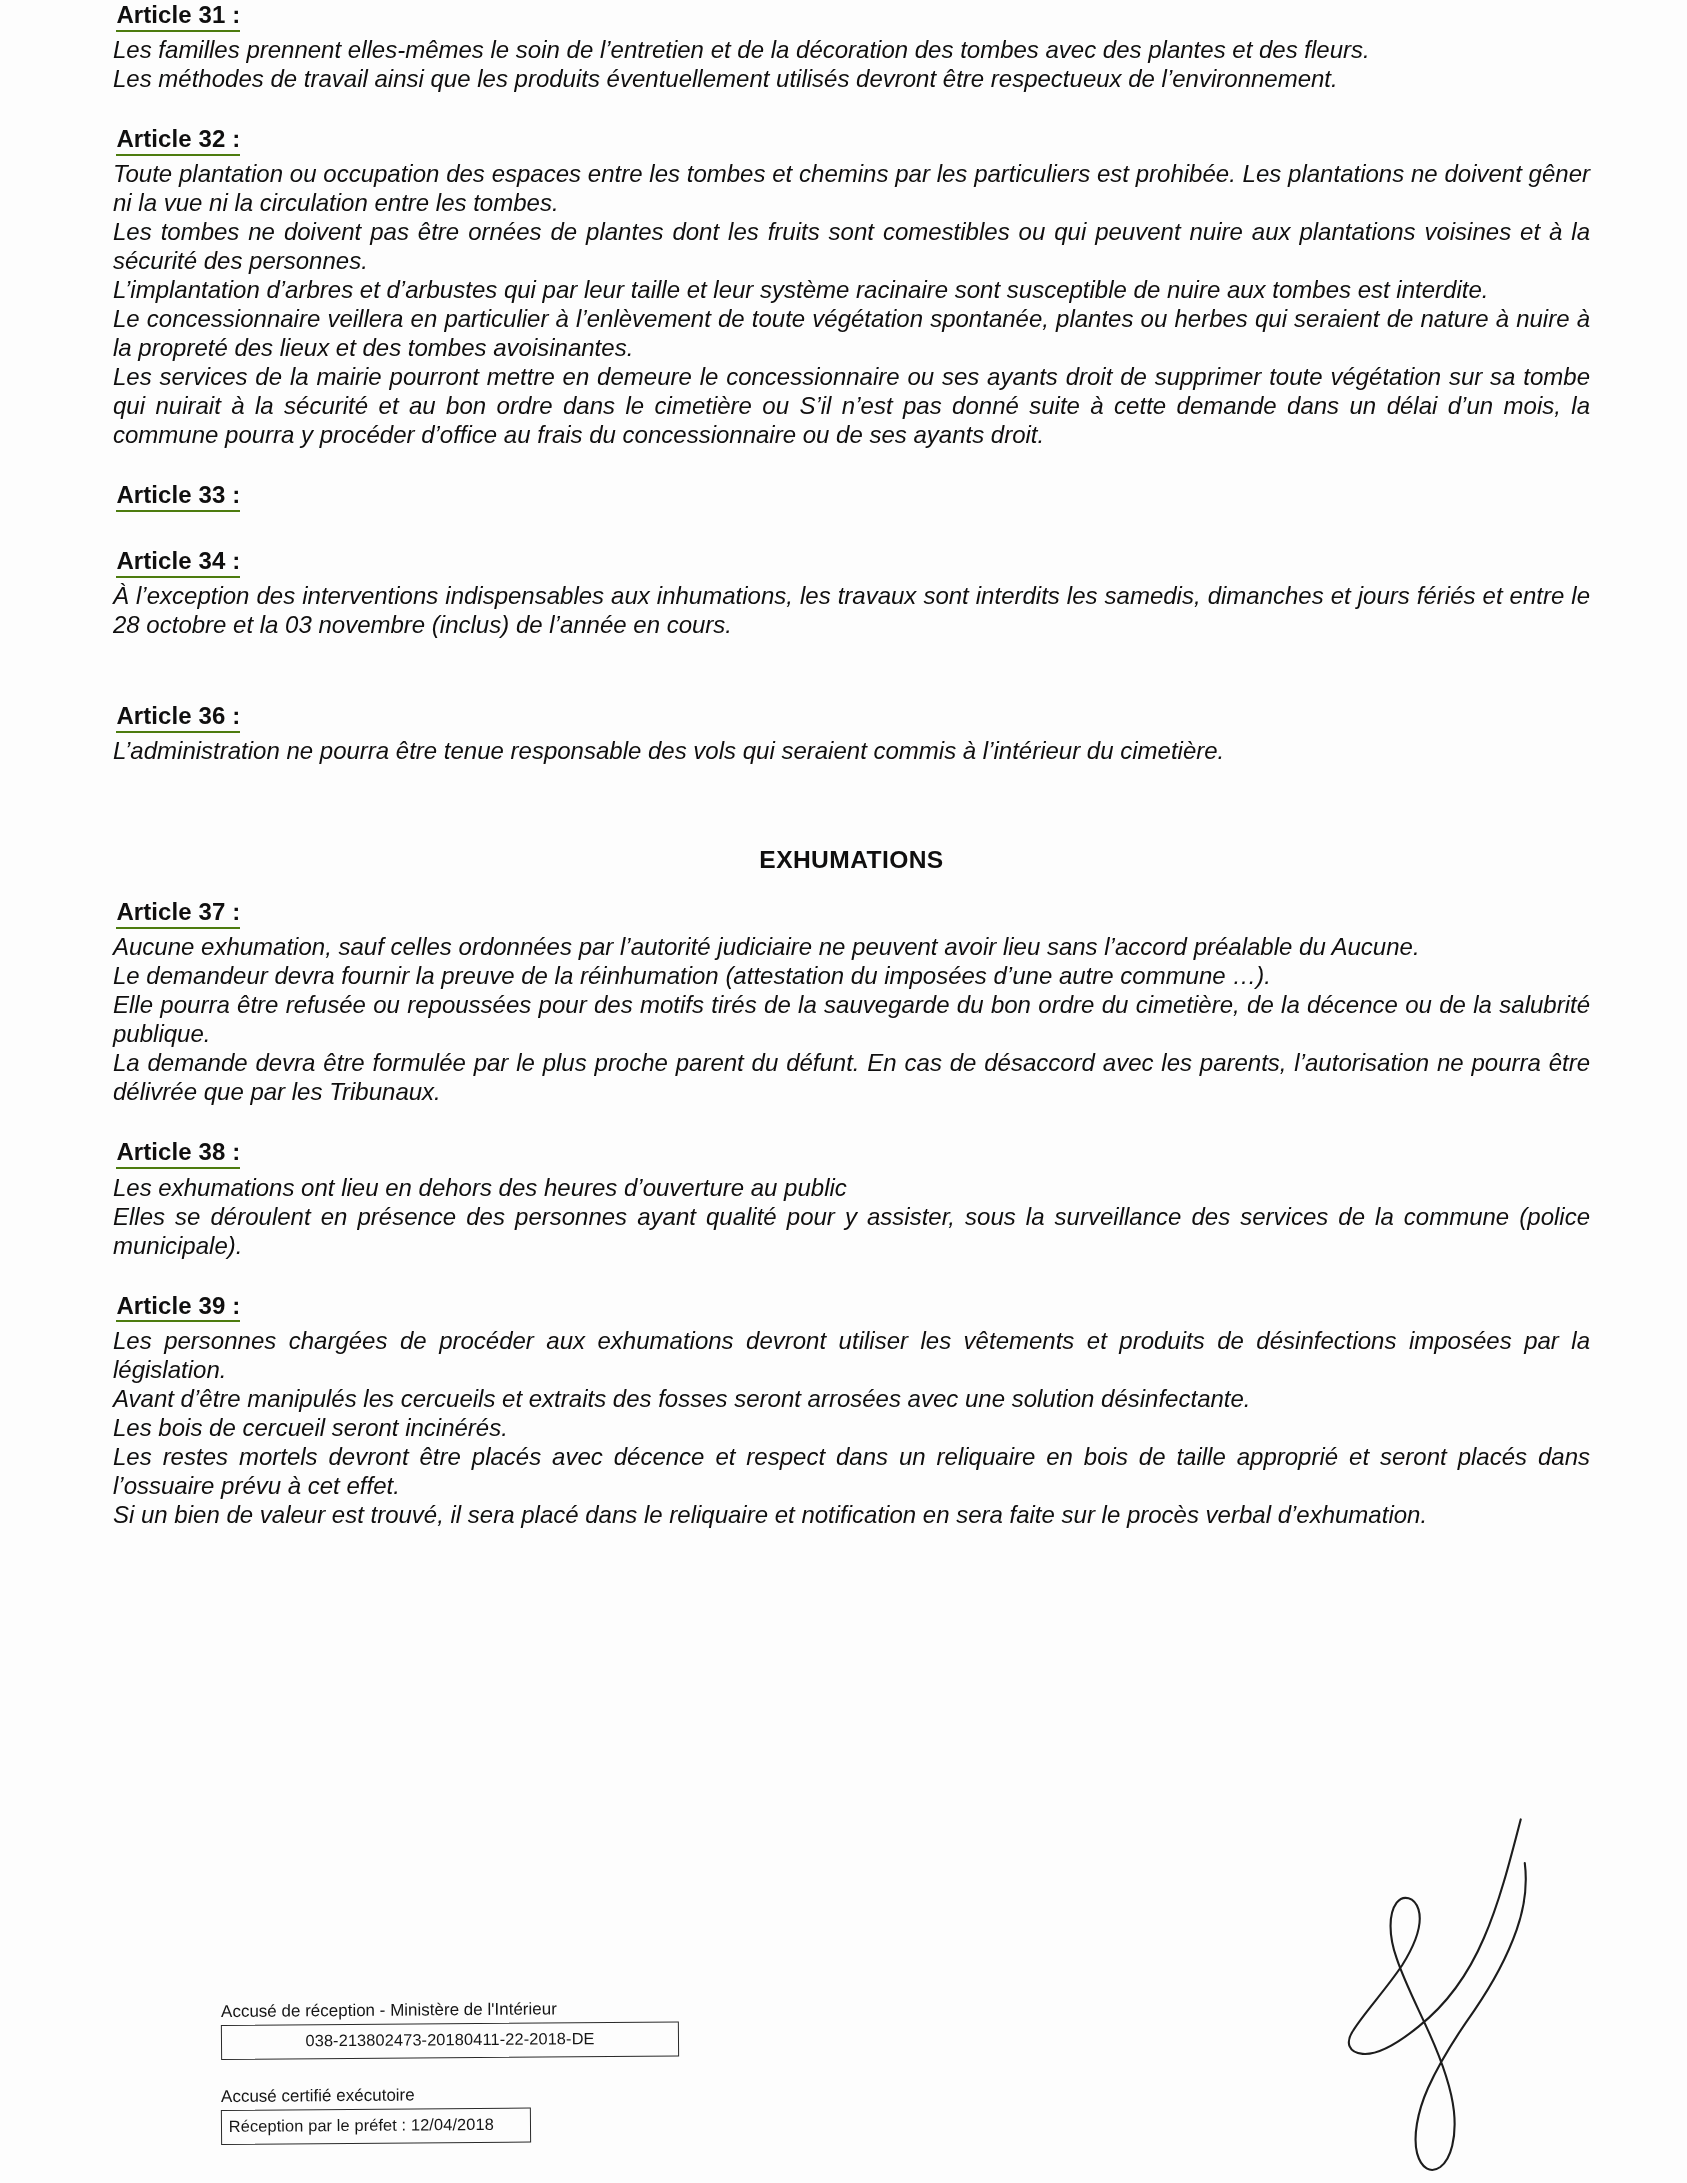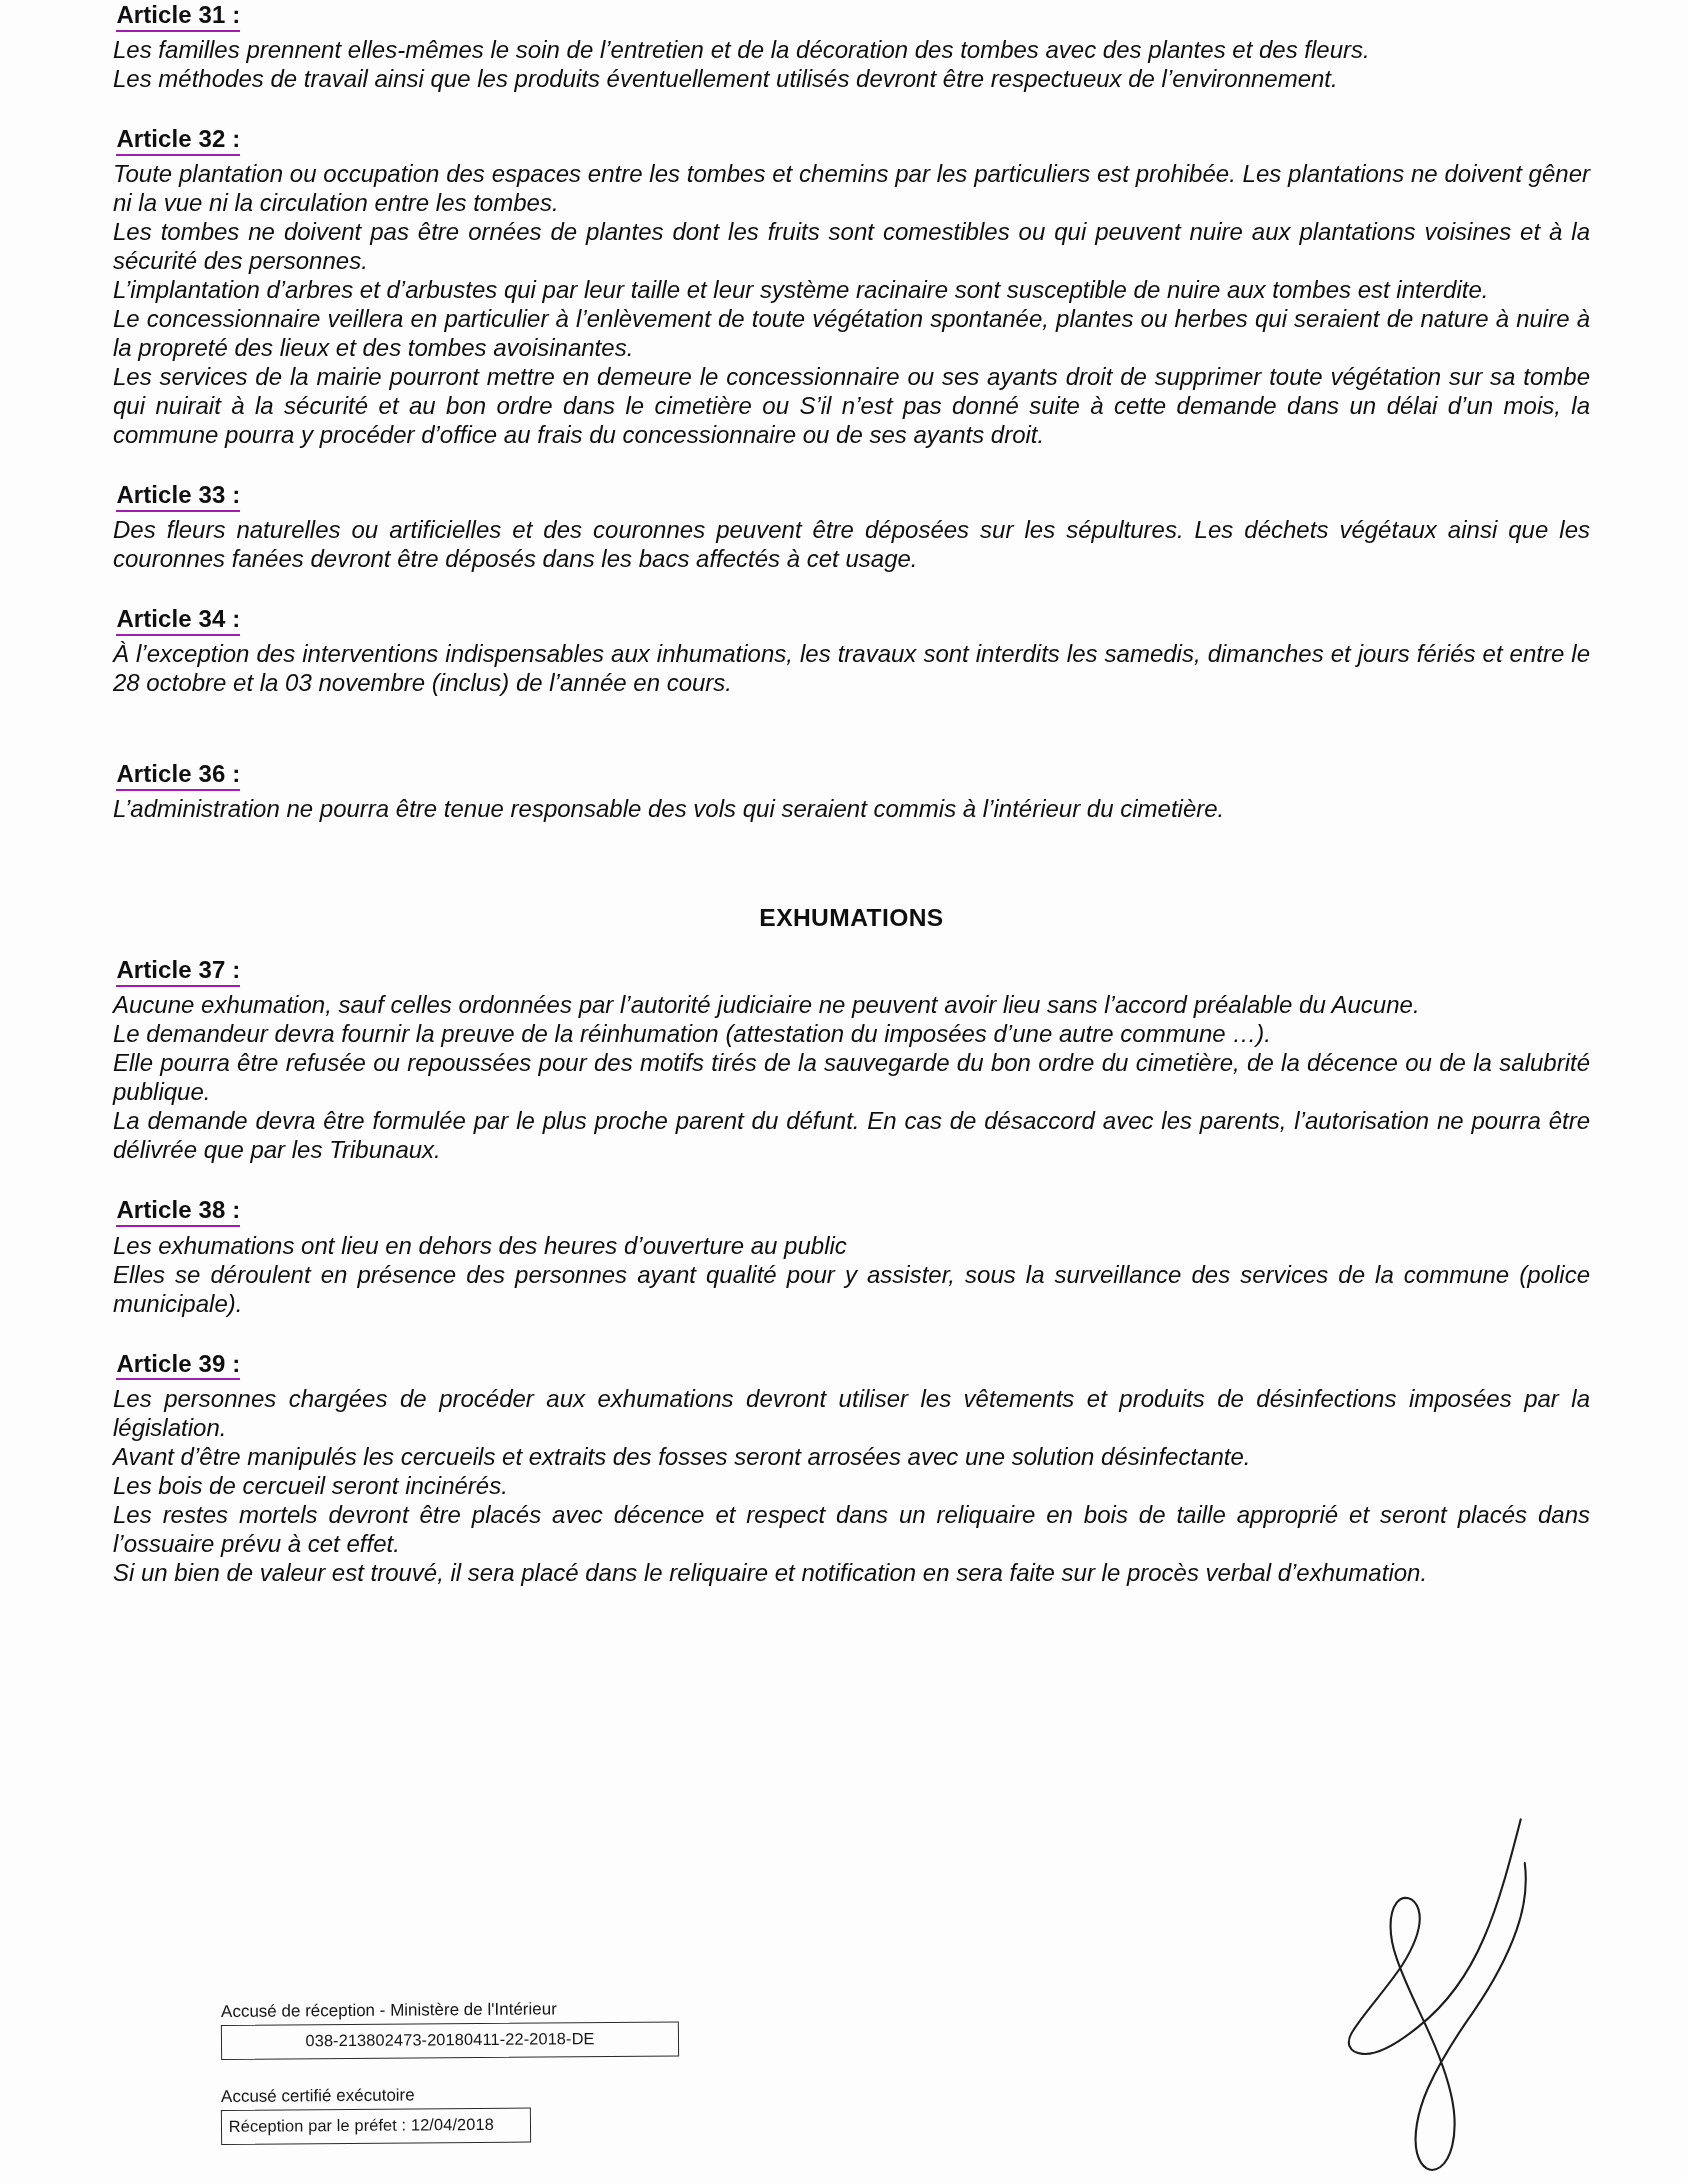--- a/index.html
+++ b/index.html
@@ -29,21 +29,21 @@
     margin: 0;
     padding: 0;
   }
 
   .article-heading {
     font-size: 24px;
     font-weight: bold;
     letter-spacing: 0.1px;
     line-height: 29px;
     display: inline-block;
-    border-bottom: 2px solid #a21caf;
+    border-bottom: 2px solid #4d7c0f;
     padding-bottom: 0.7px;
     margin-left: 3.4px;
     margin-bottom: 3.4px;
     white-space: nowrap;
   }
 
   .para {
     font-size: 24px;
     line-height: 29px;
     text-align: justify;
@@ -147,21 +147,20 @@
       <p class="para">Les tombes ne doivent pas être ornées de plantes dont les fruits sont comestibles ou qui peuvent nuire aux plantations voisines et à la sécurité des personnes.</p>
       <p class="para">L’implantation d’arbres et d’arbustes qui par leur taille et leur système racinaire sont susceptible de nuire aux tombes est interdite.</p>
       <p class="para">Le concessionnaire veillera en particulier à l’enlèvement de toute végétation spontanée, plantes ou herbes qui seraient de nature à nuire à la propreté des lieux et des tombes avoisinantes.</p>
       <p class="para">Les services de la mairie pourront mettre en demeure le concessionnaire ou ses ayants droit de supprimer toute végétation sur sa tombe qui nuirait à la sécurité et au bon ordre dans le cimetière ou S’il n’est pas donné suite à cette demande dans un délai d’un mois, la commune pourra y procéder d’office au frais du concessionnaire ou de ses ayants droit.</p>
     </div>
 
     <div class="gap-md"></div>
 
     <div class="article-block">
       <div class="article-heading">Article 33 :</div>
-      <p class="para">Des fleurs naturelles ou artificielles et des couronnes peuvent être déposées sur les sépultures. Les déchets végétaux ainsi que les couronnes fanées devront être déposés dans les bacs affectés à cet usage.</p>
     </div>
 
     <div class="gap-md"></div>
 
     <div class="article-block">
       <div class="article-heading">Article 34 :</div>
       <p class="para">À l’exception des interventions indispensables aux inhumations, les travaux sont interdits les samedis, dimanches et jours fériés et entre le 28 octobre et la 03 novembre (inclus) de l’année en cours.</p>
     </div>
 
     <div class="gap-md"></div>

